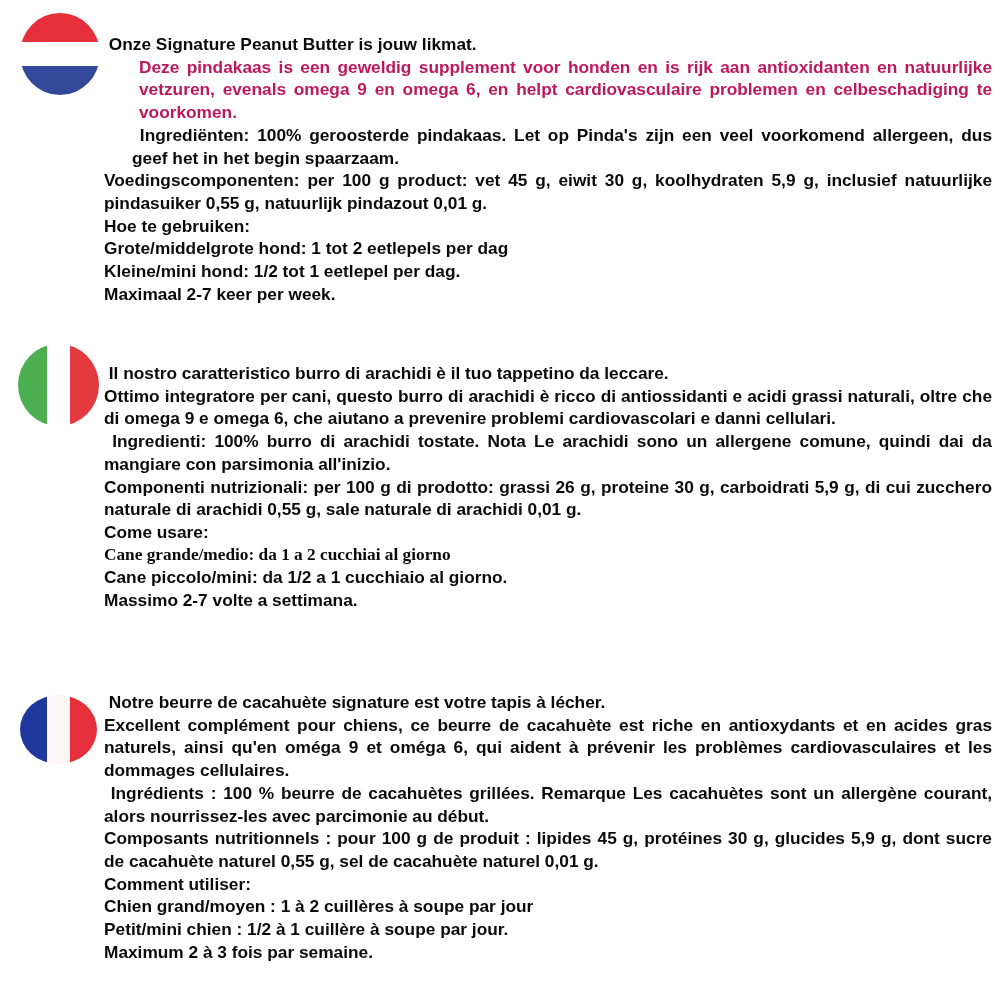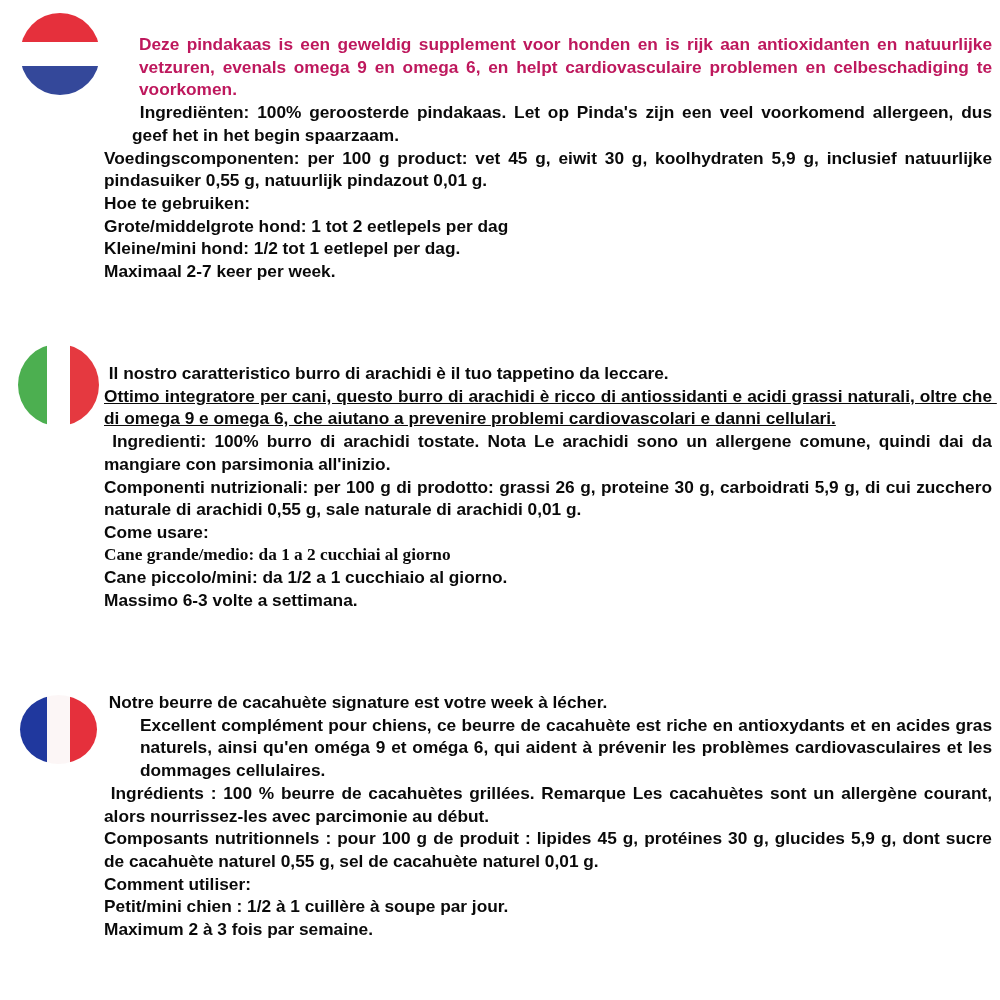--- a/index.html
+++ b/index.html
@@ -48,50 +48,52 @@
   }
 </style>
 </head>
 <body style="background: rgb(255, 255, 255);">
 
 <div class="page">
 
   <section>
     <span class="flag flag-nl" style="background: linear-gradient(rgb(229, 48, 60) 0px, rgb(229, 48, 60) 35.5%, rgb(255, 255, 255) 35.5%, rgb(255, 255, 255) 64.5%, rgb(52, 72, 154) 64.5%, rgb(52, 72, 154) 100%);"></span>
     <div class="textcol textcol-nl">
+      <p class="line" style="color: rgb(10, 10, 10);"> Onze Signature Peanut Butter is jouw likmat.</p>
       <p class="line" style="color: #be185d; margin-left: 35px;">Deze pindakaas is een geweldig supplement voor honden en is rijk aan antioxidanten en natuurlijke vetzuren, evenals omega 9 en omega 6, en helpt cardiovasculaire problemen en celbeschadiging te voorkomen.</p>
       <p class="line" style="color: rgb(10, 10, 10); margin-left: 28px;"> Ingrediënten: 100% geroosterde pindakaas. Let op Pinda's zijn een veel voorkomend allergeen, dus geef het in het begin spaarzaam.</p>
       <p class="line" style="color: rgb(10, 10, 10);">Voedingscomponenten: per 100 g product: vet 45 g, eiwit 30 g, koolhydraten 5,9 g, inclusief natuurlijke pindasuiker 0,55 g, natuurlijk pindazout 0,01 g.</p>
       <p class="line" style="color: rgb(10, 10, 10);">Hoe te gebruiken:</p>
       <p class="line" style="color: rgb(10, 10, 10);">Grote/middelgrote hond: 1 tot 2 eetlepels per dag</p>
       <p class="line" style="color: rgb(10, 10, 10);">Kleine/mini hond: 1/2 tot 1 eetlepel per dag.</p>
       <p class="line" style="color: rgb(10, 10, 10);">Maximaal 2-7 keer per week.</p>
     </div>
   </section>
 
   <section>
     <span class="flag flag-it" style="background: linear-gradient(90deg, rgb(76, 175, 80) 0px, rgb(76, 175, 80) 35.5%, rgb(255, 255, 255) 35.5%, rgb(255, 255, 255) 64.5%, rgb(229, 57, 64) 64.5%, rgb(229, 57, 64) 100%);"></span>
     <div class="textcol textcol-it">
       <p class="line" style="color: rgb(10, 10, 10);"> Il nostro caratteristico burro di arachidi è il tuo tappetino da leccare.</p>
-      <p class="line" style="color: rgb(10, 10, 10); text-decoration: underline;">Ottimo integratore per cani, questo burro di arachidi è ricco di antiossidanti e acidi grassi naturali, oltre che di omega 9 e omega 6, che aiutano a prevenire problemi cardiovascolari e danni cellulari.</p>
+      <p class="line" style="color: rgb(10, 10, 10);">Ottimo integratore per cani, questo burro di arachidi è ricco di antiossidanti e acidi grassi naturali, oltre che di omega 9 e omega 6, che aiutano a prevenire problemi cardiovascolari e danni cellulari.</p>
       <p class="line" style="color: rgb(10, 10, 10);"> Ingredienti: 100% burro di arachidi tostate. Nota Le arachidi sono un allergene comune, quindi dai da mangiare con parsimonia all'inizio.</p>
       <p class="line" style="color: rgb(10, 10, 10);">Componenti nutrizionali: per 100 g di prodotto: grassi 26 g, proteine 30 g, carboidrati 5,9 g, di cui zucchero naturale di arachidi 0,55 g, sale naturale di arachidi 0,01 g.</p>
       <p class="line" style="color: rgb(10, 10, 10);">Come usare:</p>
       <p class="line" style="color: rgb(10, 10, 10); font-family: Liberation Serif, serif;">Cane grande/medio: da 1 a 2 cucchiai al giorno</p>
       <p class="line" style="color: rgb(10, 10, 10);">Cane piccolo/mini: da 1/2 a 1 cucchiaio al giorno.</p>
-      <p class="line" style="color: rgb(10, 10, 10);">Massimo 6-3 volte a settimana.</p>
+      <p class="line" style="color: rgb(10, 10, 10);">Massimo 2-7 volte a settimana.</p>
     </div>
   </section>
 
   <section>
     <span class="flag flag-fr" style="background: linear-gradient(90deg, rgb(32, 56, 158) 0px, rgb(32, 56, 158) 35.5%, rgb(252, 246, 246) 35.5%, rgb(252, 246, 246) 64.5%, rgb(229, 48, 60) 64.5%, rgb(229, 48, 60) 100%);"></span>
     <div class="textcol textcol-fr">
-      <p class="line" style="color: rgb(10, 10, 10);"> Notre beurre de cacahuète signature est votre week à lécher.</p>
-      <p class="line" style="color: rgb(10, 10, 10); margin-left: 36px;">Excellent complément pour chiens, ce beurre de cacahuète est riche en antioxydants et en acides gras naturels, ainsi qu'en oméga 9 et oméga 6, qui aident à prévenir les problèmes cardiovasculaires et les dommages cellulaires.</p>
+      <p class="line" style="color: rgb(10, 10, 10);"> Notre beurre de cacahuète signature est votre tapis à lécher.</p>
+      <p class="line" style="color: rgb(10, 10, 10);">Excellent complément pour chiens, ce beurre de cacahuète est riche en antioxydants et en acides gras naturels, ainsi qu'en oméga 9 et oméga 6, qui aident à prévenir les problèmes cardiovasculaires et les dommages cellulaires.</p>
       <p class="line" style="color: rgb(10, 10, 10);"> Ingrédients : 100 % beurre de cacahuètes grillées. Remarque Les cacahuètes sont un allergène courant, alors nourrissez-les avec parcimonie au début.</p>
       <p class="line" style="color: rgb(10, 10, 10);">Composants nutritionnels : pour 100 g de produit : lipides 45 g, protéines 30 g, glucides 5,9 g, dont sucre de cacahuète naturel 0,55 g, sel de cacahuète naturel 0,01 g.</p>
       <p class="line" style="color: rgb(10, 10, 10);">Comment utiliser:</p>
+      <p class="line" style="color: rgb(10, 10, 10);">Chien grand/moyen : 1 à 2 cuillères à soupe par jour</p>
       <p class="line" style="color: rgb(10, 10, 10);">Petit/mini chien : 1/2 à 1 cuillère à soupe par jour.</p>
       <p class="line" style="color: rgb(10, 10, 10);">Maximum 2 à 3 fois par semaine.</p>
     </div>
   </section>
 
 </div>
 
 </body></html>

